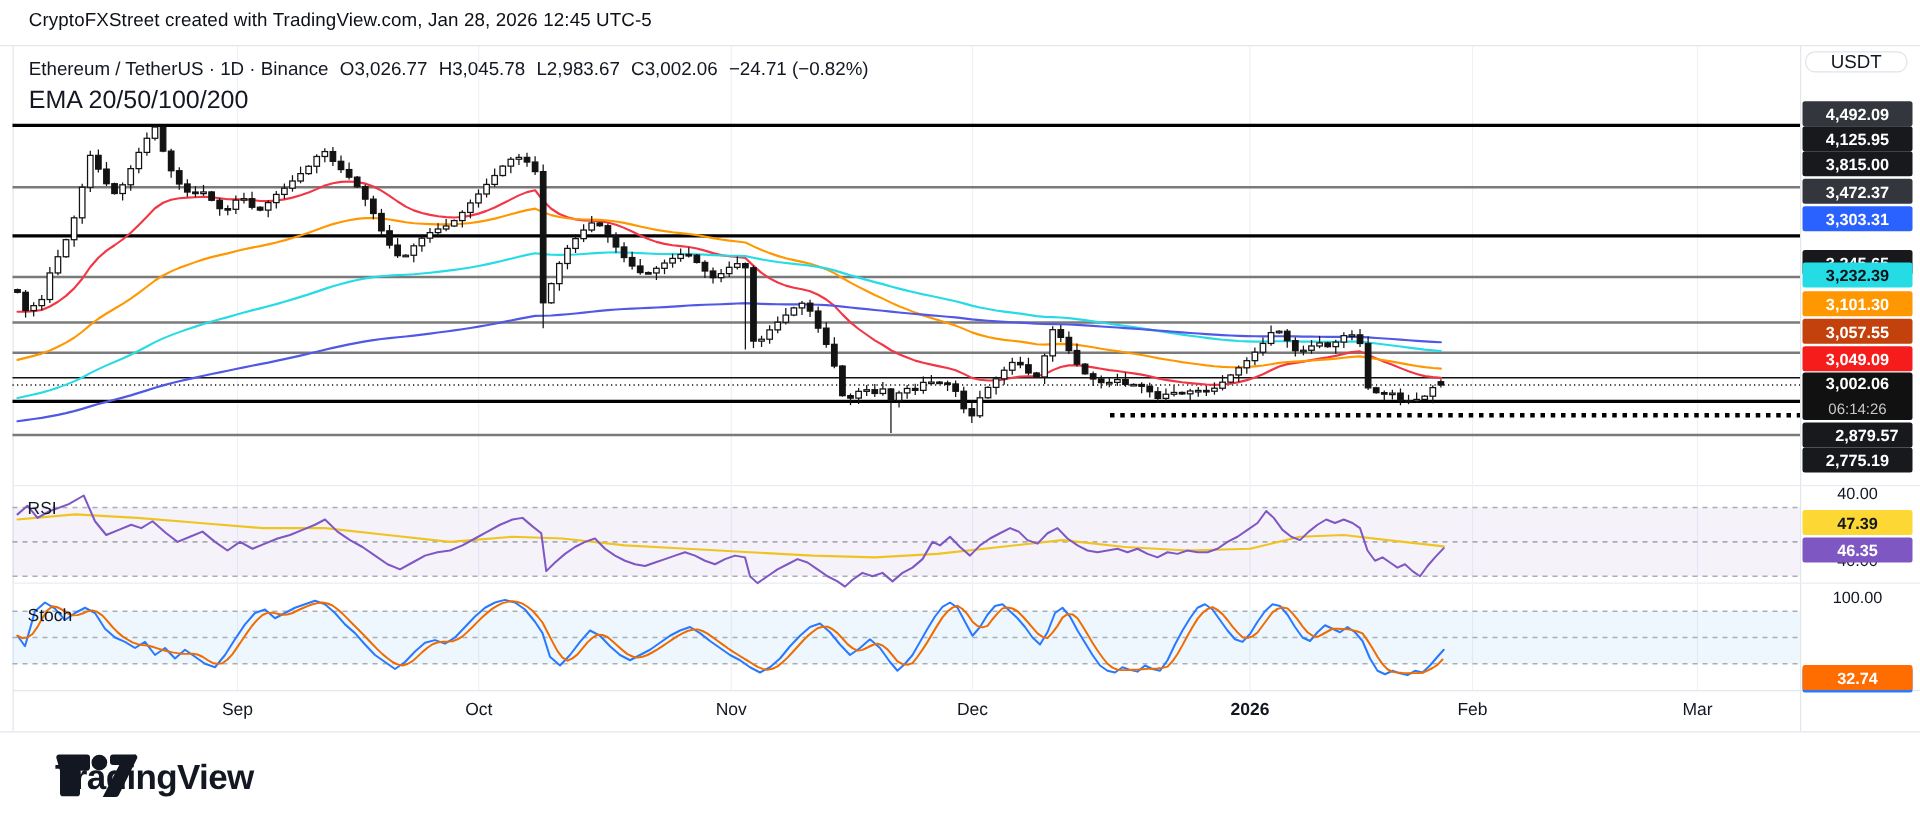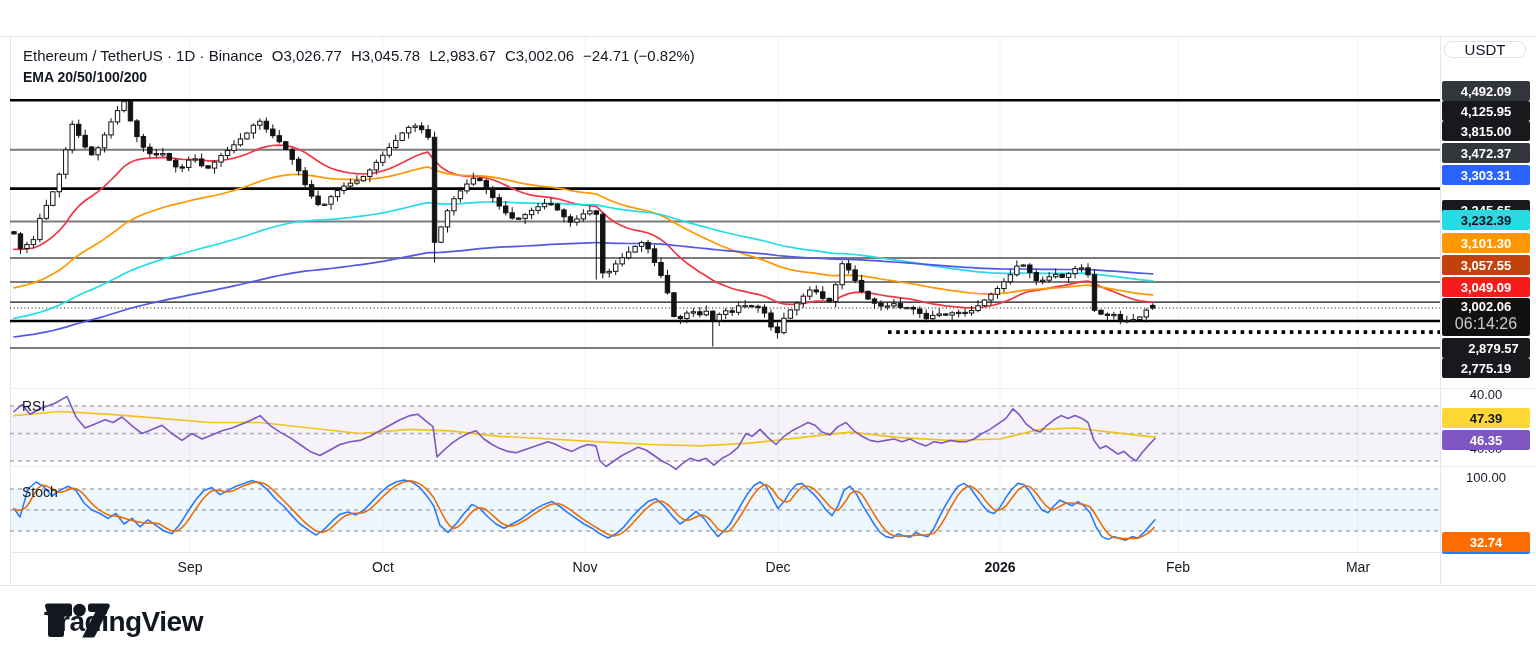--- a/index.html
+++ b/index.html
@@ -8,39 +8,40 @@
   .hdr { position:absolute; left:23px; top:8px; font-size:15px; font-weight:500; color:#0d1117; letter-spacing:.1px; }
   .frame-top { position:absolute; left:0; top:36px; width:1536px; height:0; border-top:1px solid #e3e6ed; }
   .frame-left { position:absolute; left:10px; top:36px; width:0; height:549px; border-left:1px solid #e3e6ed; }
   .frame-axis { position:absolute; left:1440px; top:36px; width:0; height:549px; border-left:1px solid #e3e6ed; }
   .frame-bot { position:absolute; left:0; top:585px; width:1536px; height:0; border-top:1px solid #e3e6ed; }
   .axis-top-line { position:absolute; left:10px; top:552px; width:1526px; height:0; border-top:1px solid #e3e6ed; }
   .pane-div { position:absolute; left:10px; width:1526px; height:0; border-top:1px solid #e9ecf2; }
   .legend { position:absolute; left:23px; top:47px; font-size:15px; color:#131722; white-space:nowrap; }
   .legend b { font-weight:400; }
   .legend span.ohlc { margin-left:9px; }
-  .legend2 { position:absolute; left:23px; top:69px; font-size:14px; color:#131722;font-weight:bold; }
+  .legend2 { position:absolute; left:23px; top:69px; font-size:20px; color:#131722; }
   .usdt-btn { position:absolute; left:1444px; top:41px; width:82px; height:17px; border:1px solid #e0e3eb; border-radius:8px; background:#fff; display:flex; align-items:center; justify-content:center; font-size:15px; font-weight:500; color:#131722; cursor:pointer; }
   .pane-title { position:absolute; font-size:14px; color:#131722; }
   .plabel { position:absolute; left:1442px; width:88px; height:20px; display:flex; align-items:center; justify-content:center; font-size:13px; font-weight:600; border-radius:2px; }
   .plain-tick { position:absolute; left:1442px; width:88px; text-align:center; font-size:13px; font-weight:400; color:#131722; }
-  .cur-label { position:absolute; left:1442px; width:88px; height:38px; border-radius:2px; display:flex; flex-direction:column; align-items:center; justify-content:flex-start; line-height:17px; }
+  .cur-label { position:absolute; left:1442px; width:88px; height:38px; border-radius:2px; display:flex; flex-direction:column; align-items:center; justify-content:space-between; line-height:17px; }
   .cur-label .p { font-size:13px; font-weight:600; color:#fff; }
-  .cur-label .cd { font-size:16px; font-weight:400; color:#c9c9c9; }
+  .cur-label .cd { font-size:12px; font-weight:400; color:#c9c9c9; }
   .t-label { position:absolute; top:559px; transform:translateX(-50%); font-size:14px; color:#131722; }
   .t-label.bold { font-weight:700; }
   .logo { position:absolute; left:44px; top:606px; display:flex; align-items:center; gap:11px; cursor:pointer; }
   .logo-text { font-size:28px; font-weight:800; color:#131722; letter-spacing:-.5px; }
   svg { position:absolute; overflow:visible; }
 </style>
 </head>
 <body>
 
 <div id="stage">
 
+  <div class="hdr">CryptoFXStreet created with TradingView.com, Jan 28, 2026 12:45 UTC-5</div>
 
   <div class="frame-top"></div>
   <div class="frame-left"></div>
   <div class="frame-axis"></div>
   <div class="axis-top-line"></div>
   <div class="frame-bot"></div>
   <div class="pane-div" style="top:388px;"></div>
   <div class="pane-div" style="top:466px;"></div>
 
   <div id="chart-canvas">

